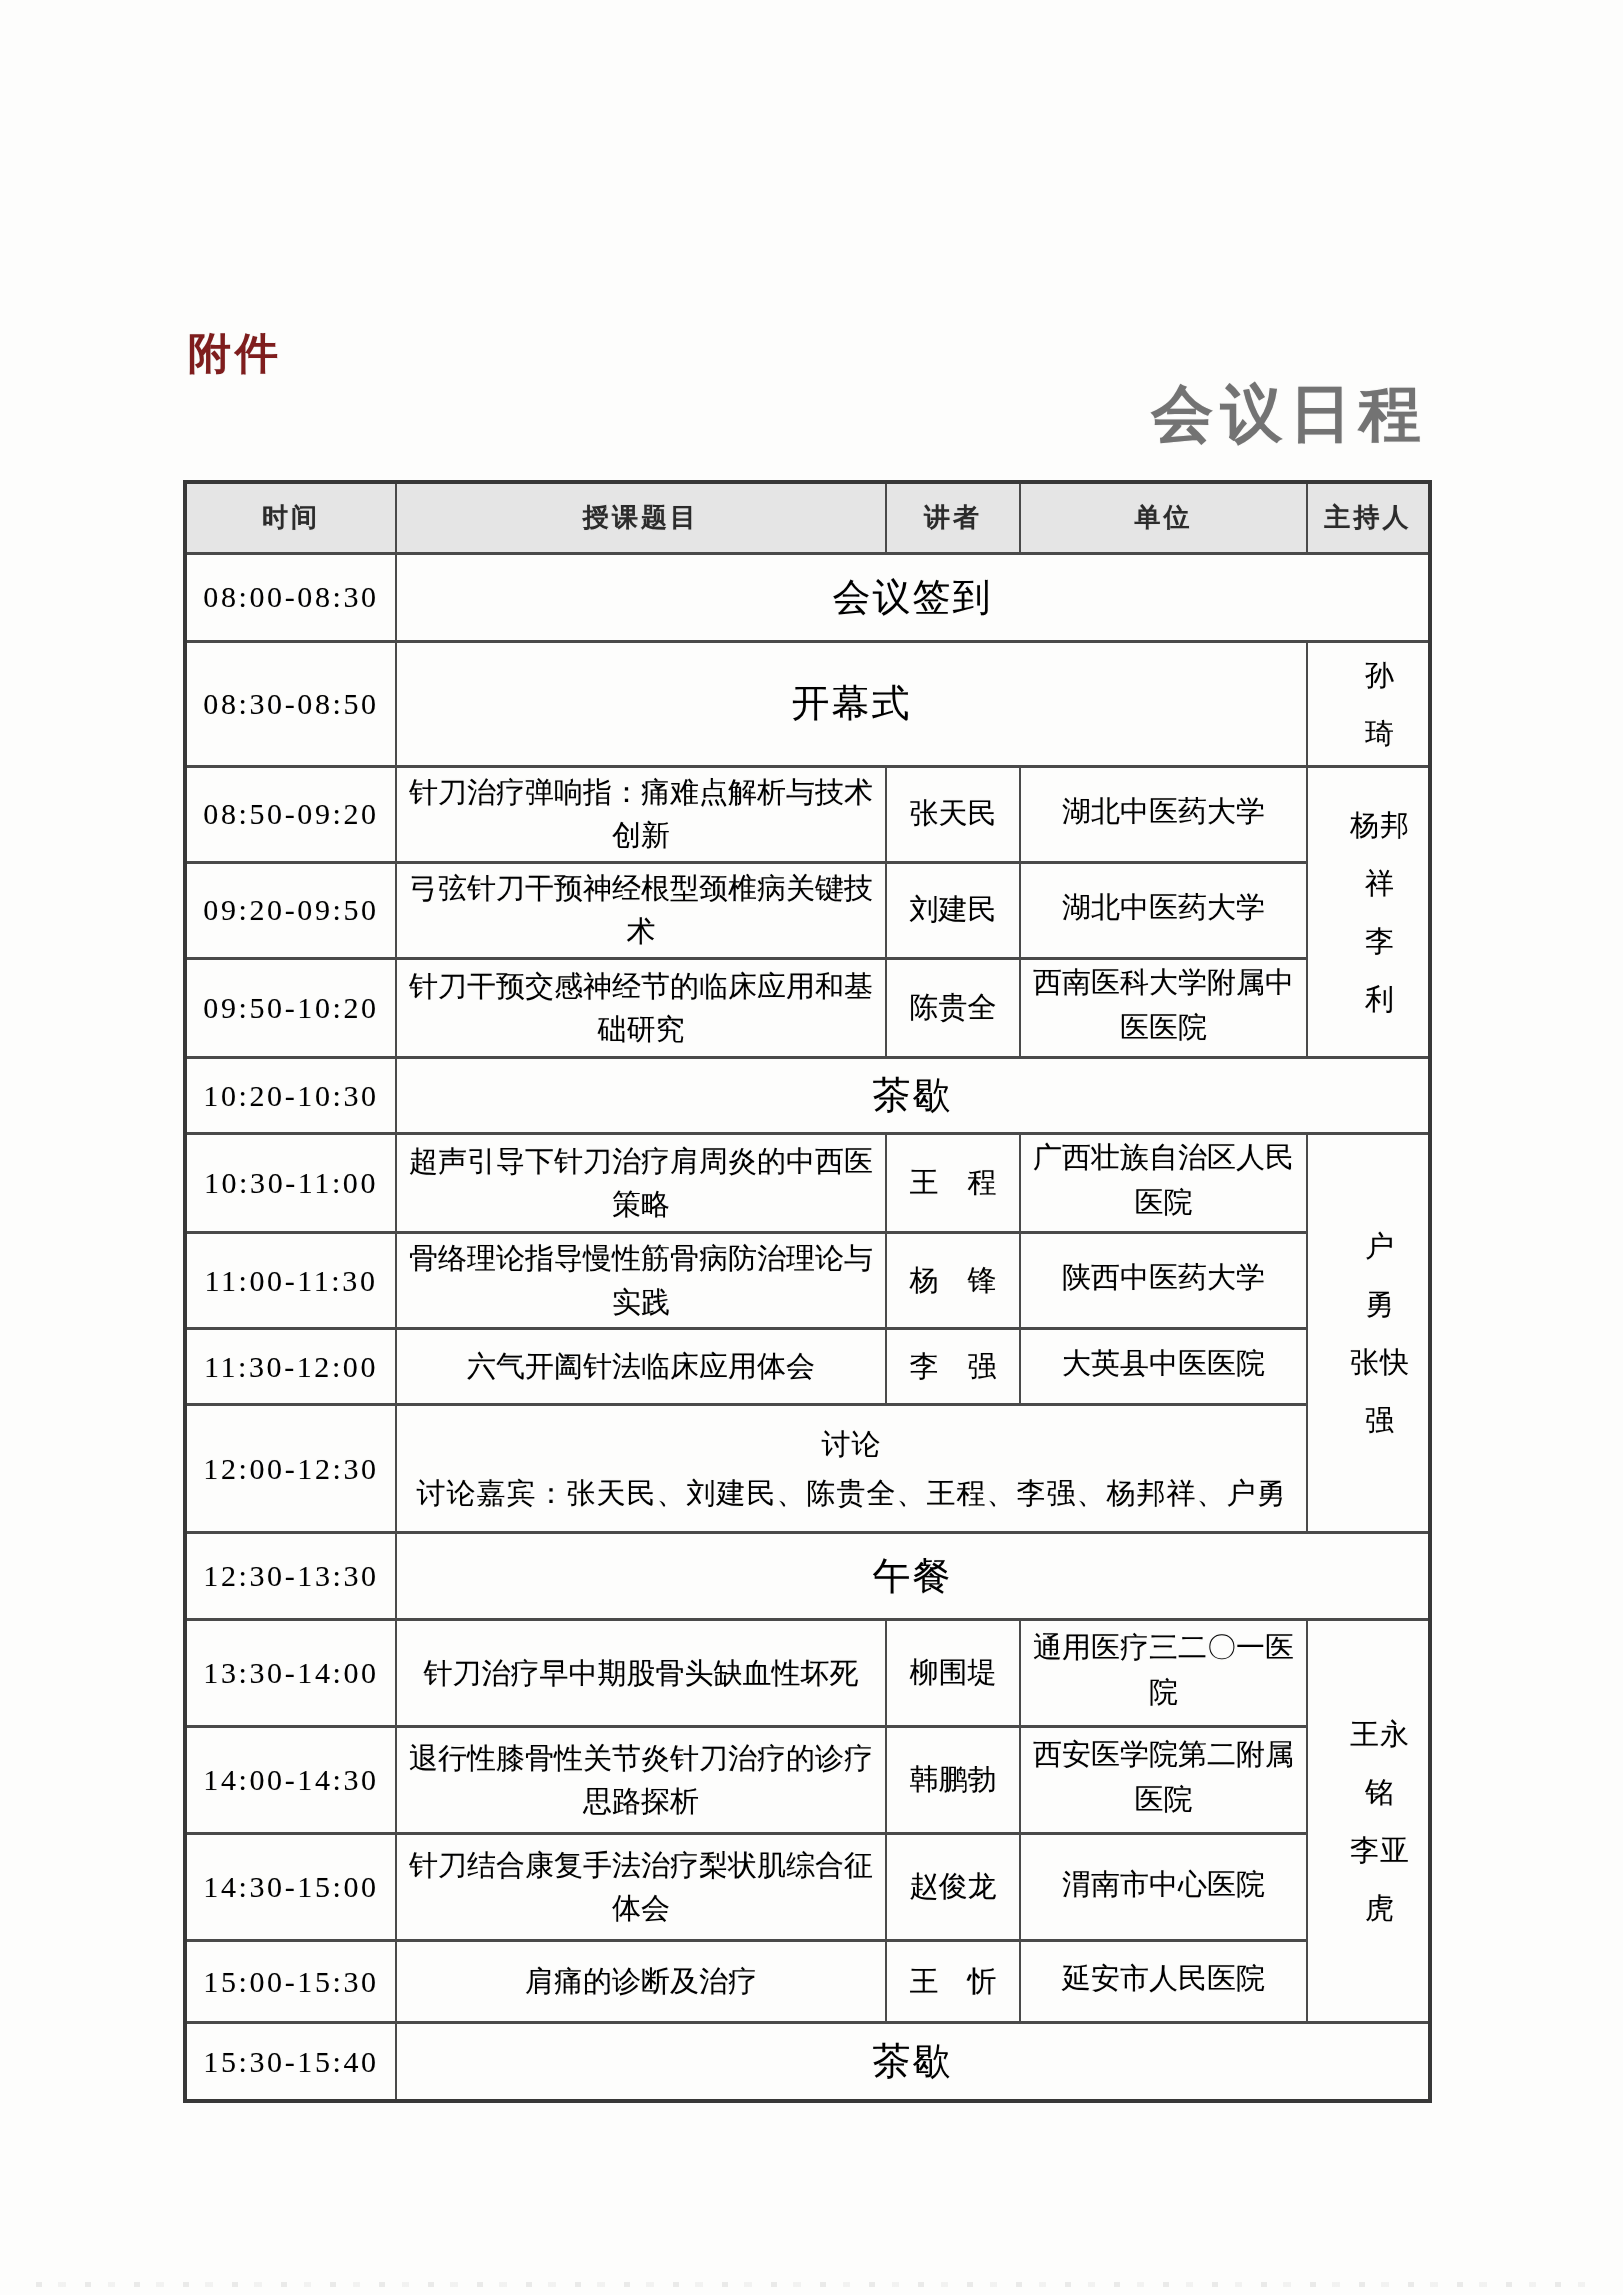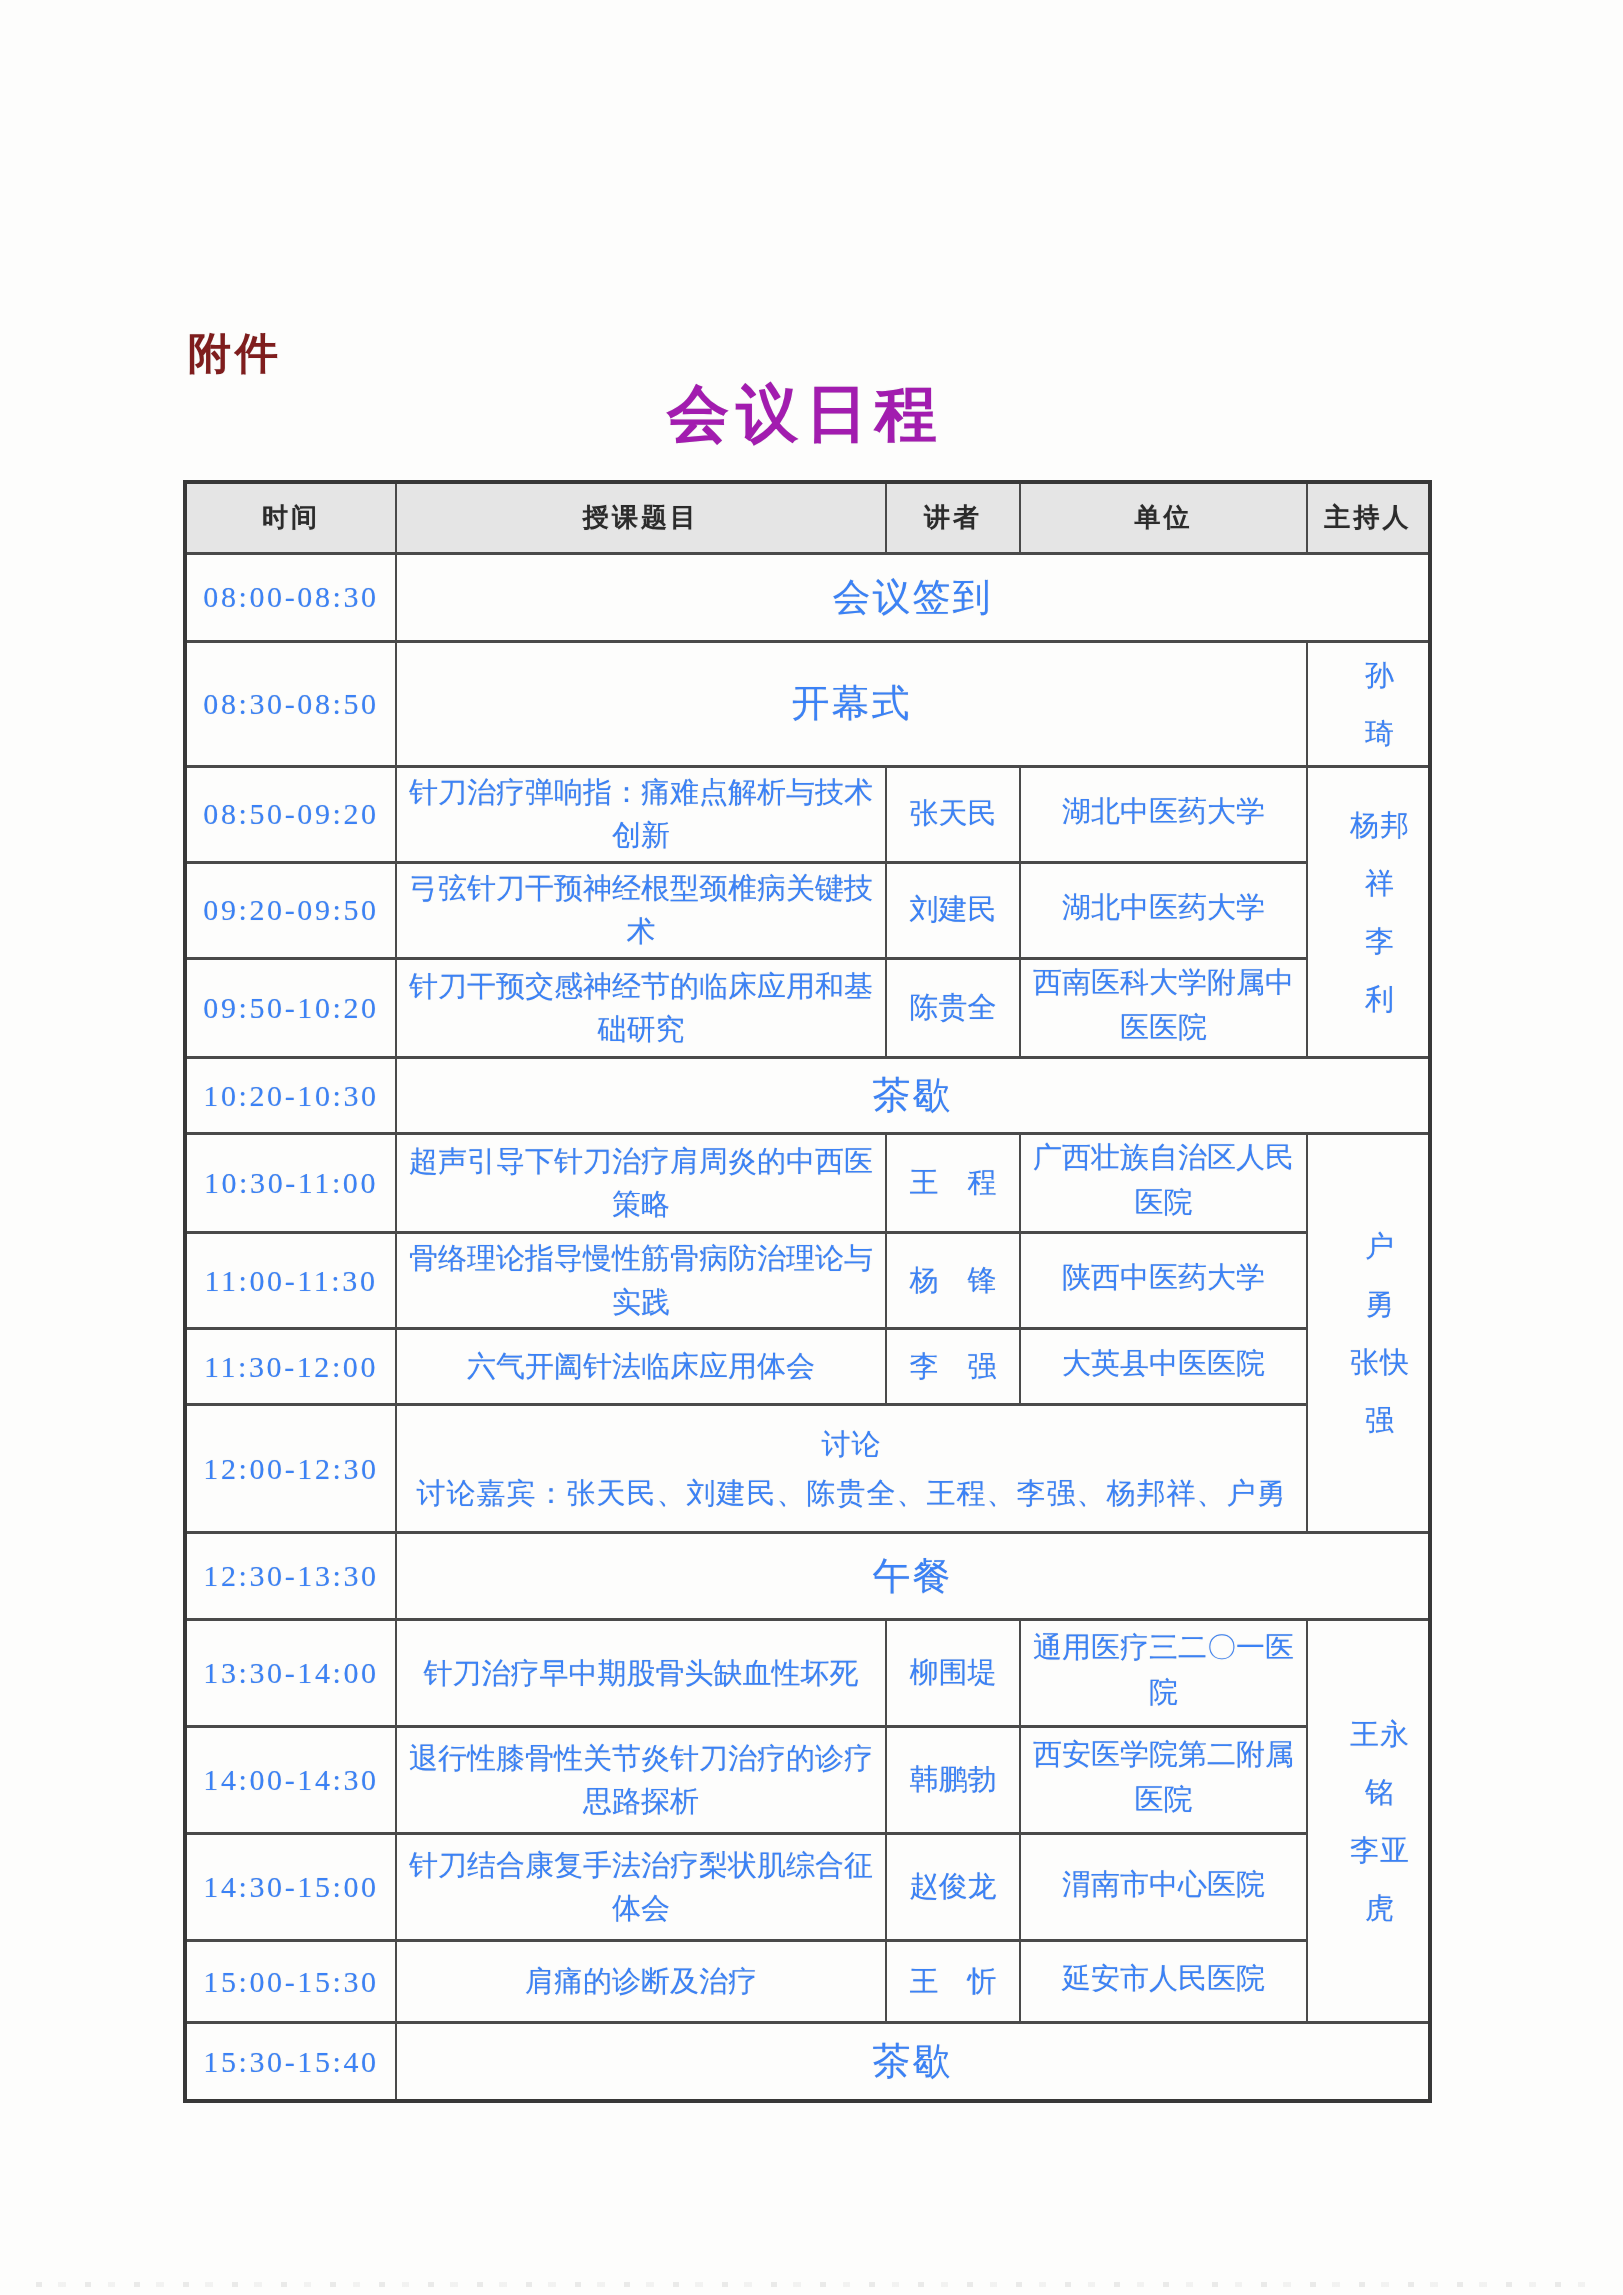--- a/index.html
+++ b/index.html
@@ -11,40 +11,40 @@
     -webkit-font-smoothing:antialiased;
   }
   .sheet{position:absolute;inset:0;text-shadow:0 0 1px rgba(90,90,90,.30);}
   .attachment{
     position:absolute;left:188px;top:325px;
     font-family:"Liberation Sans","DejaVu Sans",sans-serif;
     font-size:43px;font-weight:600;letter-spacing:4.1px;color:#7f1d1d;
   }
   .doc-title{
     position:absolute;left:183px;top:372px;width:1245px;
-    text-align:center;font-size:62px;font-weight:bold;
-    letter-spacing:7.2px;color:#a21caf;
+    text-align:right;font-size:62px;font-weight:bold;
+    letter-spacing:7.2px;color:#737373;
     font-family:"Liberation Serif","DejaVu Serif",serif;
   }
   table.schedule{
     position:absolute;left:183px;top:480px;width:1245px;
     border-collapse:collapse;table-layout:fixed;
     border:4.6px solid #383838;
   }
   .schedule th,.schedule td{
     border:2px solid #4a4a4a;
     border-top-width:3.6px;border-bottom-width:3.6px;
     text-align:center;vertical-align:middle;
     padding:3.1px 7.2px;overflow:hidden;
   }
   .schedule th{
     background:#e5e5e5;font-size:26px;font-weight:bold;
     letter-spacing:3.1px;color:#2b2b2b;
   }
-  .schedule td{font-size:29px;color:#3b82f6;}
+  .schedule td{font-size:29px;color:#000000;}
   td.time{font-size:30px;letter-spacing:2.6px;white-space:nowrap;}
   td.topic{line-height:1.5;}
   td.org{line-height:1.55;font-family:Liberation Mono, monospace;}
   td.event{font-size:38px;letter-spacing:2px;}
   td.event.pre{white-space:pre-line;letter-spacing:1px;line-height:1.7;font-size:29px;}
   td.moderator{white-space:pre-line;line-height:2.0;letter-spacing:1px;padding-left:31px;}
   
   tr.h138{height:71px}tr.h148{height:76px}tr.h152{height:78px}
   tr.h160{height:82px}tr.h170{height:87px}tr.h172{height:88px}
   tr.h185{height:95px}tr.h210{height:107px}tr.h250{height:128px}

